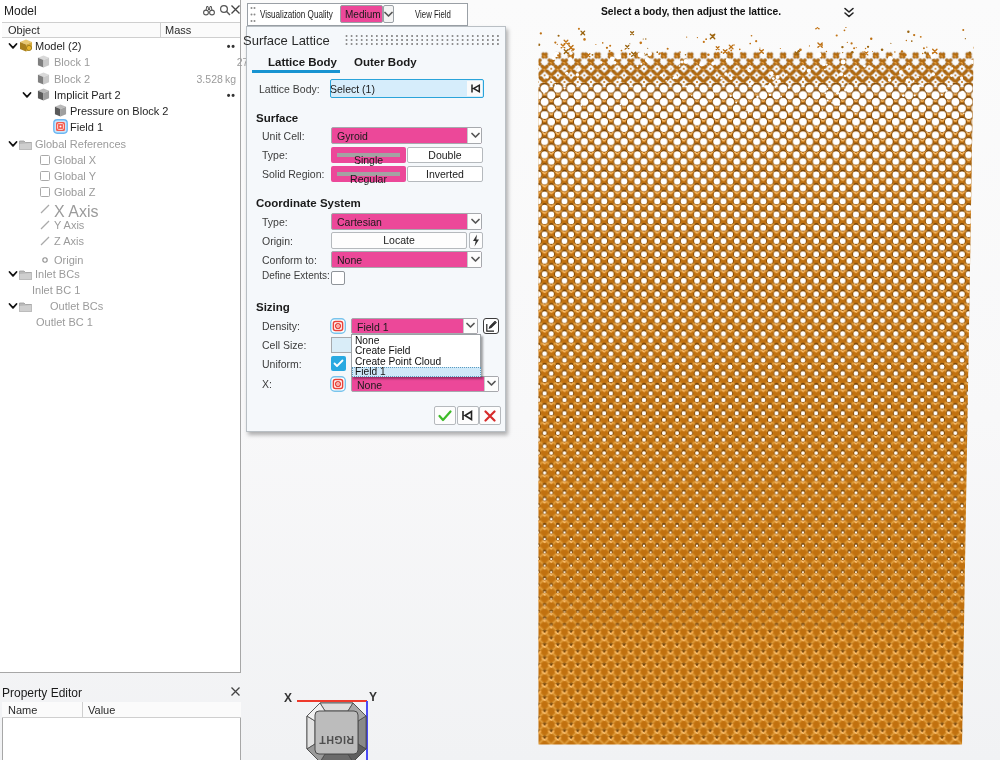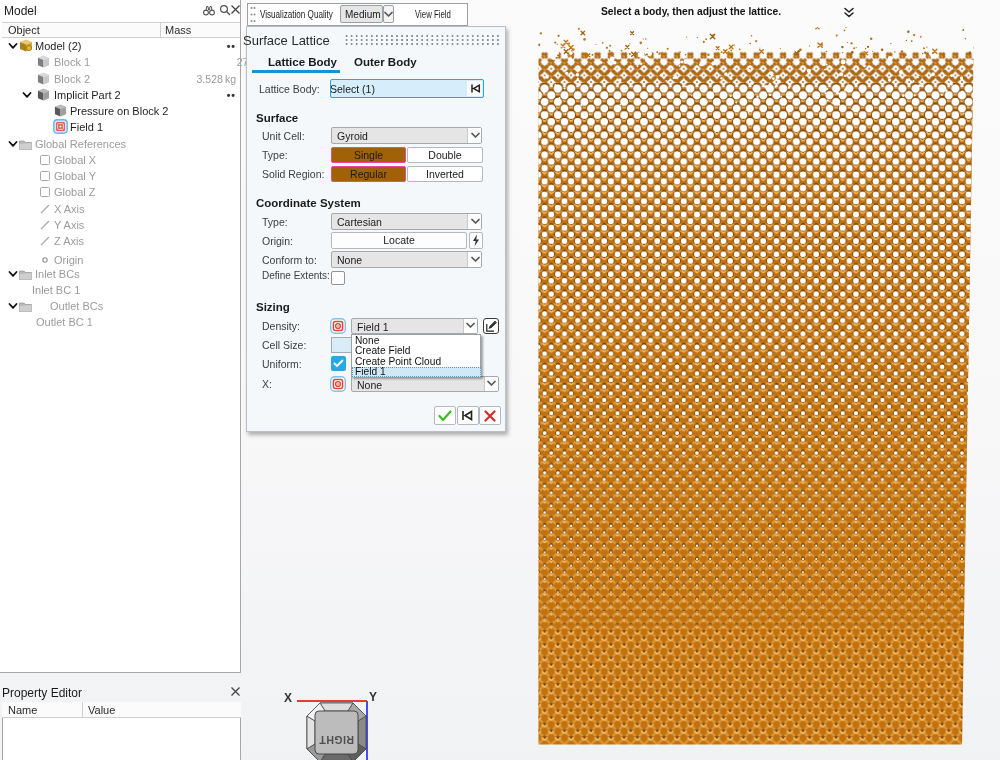--- a/index.html
+++ b/index.html
@@ -1,22 +1,22 @@
 <!DOCTYPE html>
 <html><head><meta charset="utf-8"><style>
 *{margin:0;padding:0;box-sizing:border-box}
 body{width:1000px;height:760px;position:relative;overflow:hidden;
  font-family:"Liberation Sans",sans-serif;background:linear-gradient(180deg,#fbfbfb 0%,#f8f8f9 55%,#f1f2f4 100%);}
 .ab{position:absolute}
 .lbl{position:absolute;font-size:10.5px;color:#3c3c3c;white-space:nowrap}
-.combo{position:absolute;background:#e5e5e5;border:1px solid #a6a9ad;border-radius:2px;font-size:10.5px;color:#1a1a1a}
+.combo{position:absolute;background:#ec4899;border:1px solid #a6a9ad;border-radius:2px;font-size:10.5px;color:#1a1a1a}
 .combo .tx{position:absolute;left:5px;top:2px;white-space:nowrap}
 .combo .ar{position:absolute;right:0;top:0;bottom:0;width:14px;border-left:1px solid #c7cacd;background:#fdfdfd}
 .tbtn{position:absolute;border-radius:2px;font-size:10.5px;color:#1a1a1a;text-align:center}
-.sel{background:#a16207;border:1px solid #ec4899}
+.sel{background:#a3a3a3;border:6px solid #ec4899}
 .uns{background:#fff;border:1px solid #b5b9bd}
 .hdr{position:absolute;font-size:11.5px;font-weight:bold;color:#1a1a1a;white-space:nowrap}
 .trow{position:absolute;font-size:11px;white-space:nowrap}
 </style></head><body>
 <svg style="position:absolute;left:538px;top:27px" width="437" height="719" viewBox="0 0 437 719">
     <defs>
       <clipPath id="latclip">
         <polygon points="0.5,0 436,0 424,719 0.5,719"></polygon>
       </clipPath>
       <pattern id="bt" x="0" y="2" width="13.25" height="13.25" patternUnits="userSpaceOnUse">
@@ -1183,21 +1183,21 @@
 <div class="trow" style="left:0;top:184.2px;width:241px;height:16px">
     <svg style="position:absolute;left:39px;top:2px" width="12" height="12" viewBox="0 0 12 12">
       <rect x="1.5" y="1.5" width="9" height="9" rx="1" fill="#fff" stroke="#a9a9a9"></rect>
     </svg>
     <span style="position:absolute;left:54px;top:2px;font-size:11px;color:#9b9b9b">Global Z</span>
   </div>
 <div class="trow" style="left:0;top:200.5px;width:241px;height:16px">
     <svg style="position:absolute;left:39px;top:2px" width="12" height="12" viewBox="0 0 12 12">
       <line x1="2" y1="10" x2="10" y2="2" stroke="#aaaaaa" stroke-width="1.2"></line>
     </svg>
-    <span style="position:absolute;left:54px;top:2px;font-size:11px;color:#9b9b9b">X Axis</span>
+    <span style="position:absolute;left:54px;top:2px;font-size:16px;color:#9b9b9b">X Axis</span>
   </div>
 <div class="trow" style="left:0;top:216.8px;width:241px;height:16px">
     <svg style="position:absolute;left:39px;top:2px" width="12" height="12" viewBox="0 0 12 12">
       <line x1="2" y1="10" x2="10" y2="2" stroke="#aaaaaa" stroke-width="1.2"></line>
     </svg>
     <span style="position:absolute;left:54px;top:2px;font-size:11px;color:#9b9b9b">Y Axis</span>
   </div>
 <div class="trow" style="left:0;top:233.0px;width:241px;height:16px">
     <svg style="position:absolute;left:39px;top:2px" width="12" height="12" viewBox="0 0 12 12">
       <line x1="2" y1="10" x2="10" y2="2" stroke="#aaaaaa" stroke-width="1.2"></line>

